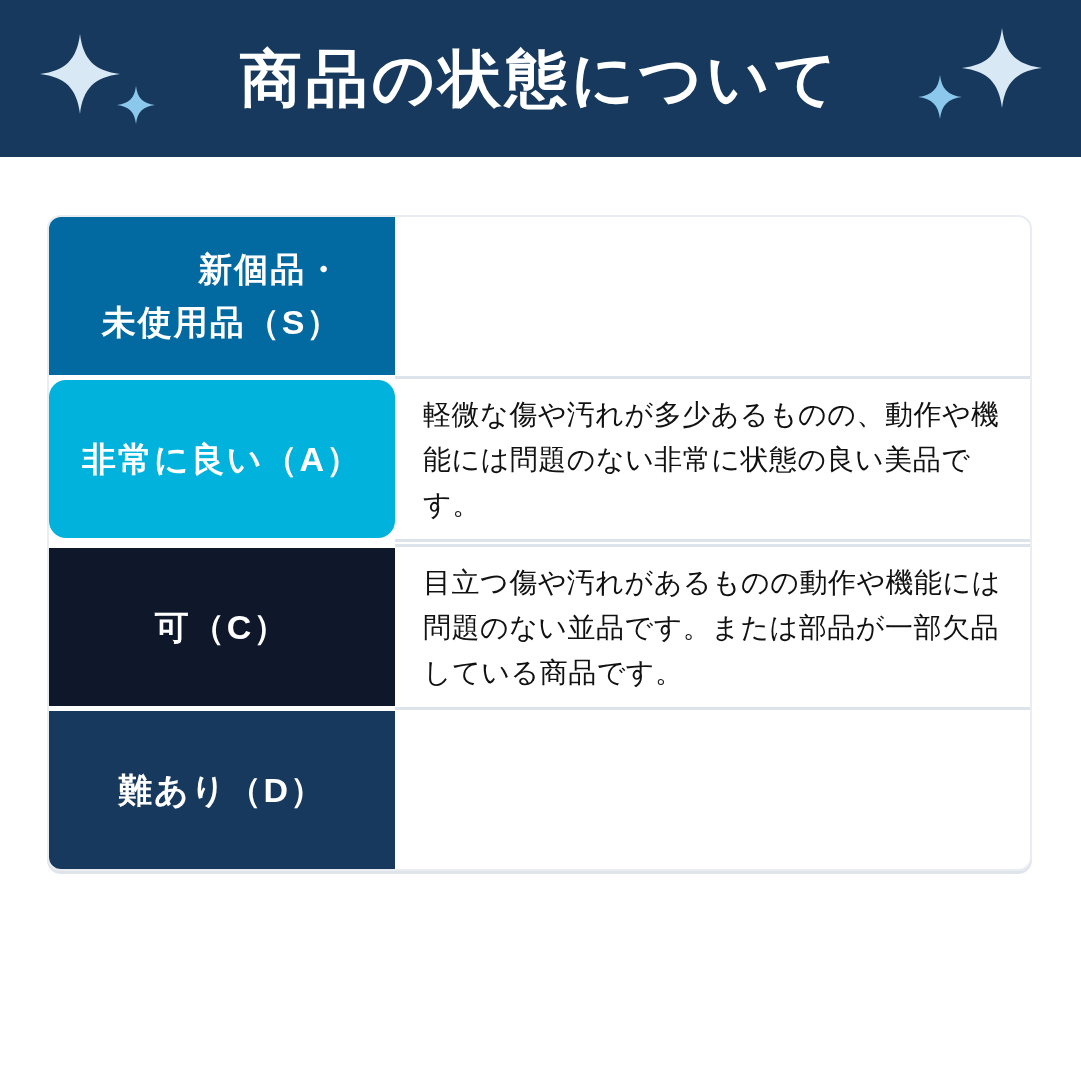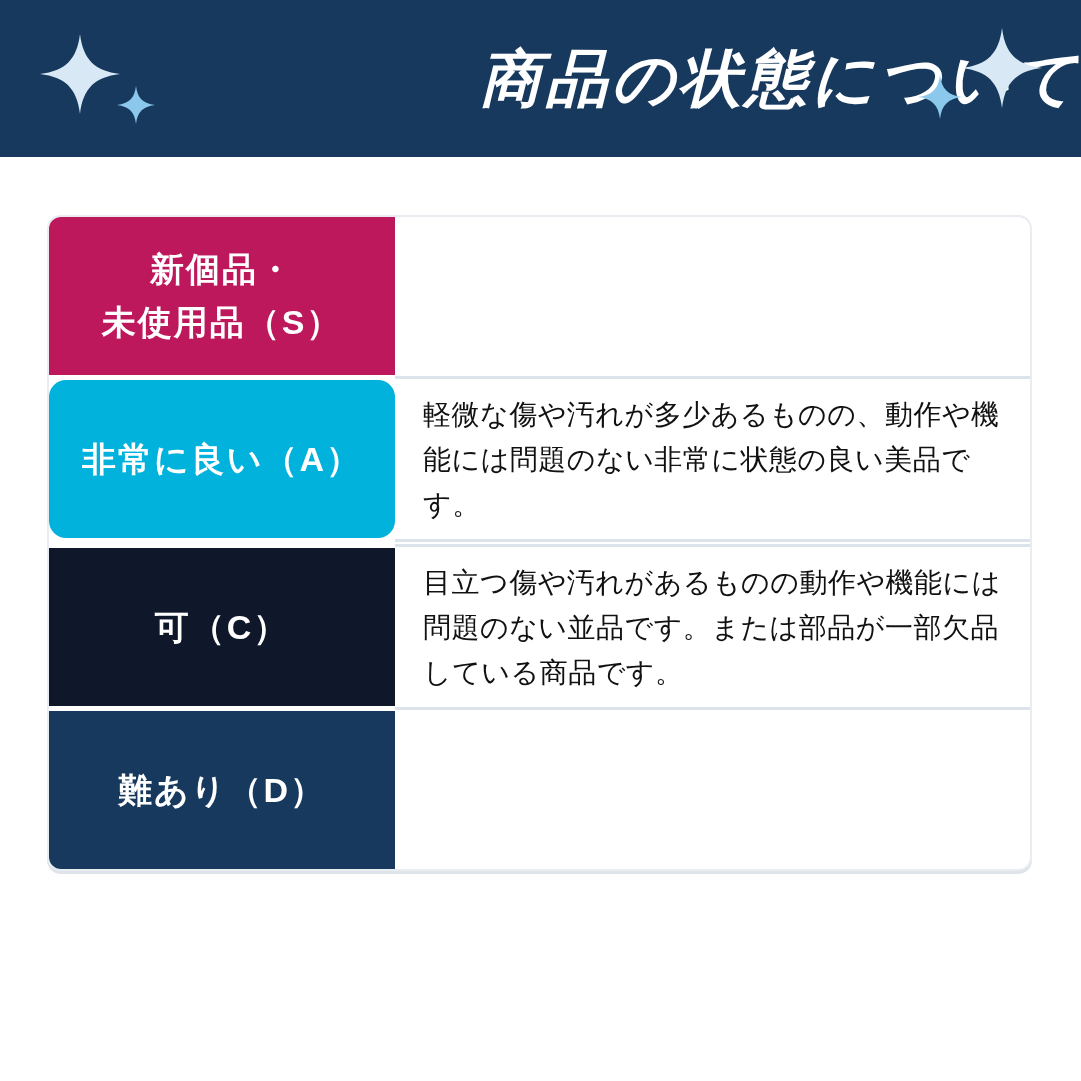--- a/index.html
+++ b/index.html
@@ -11,22 +11,21 @@
     font-family: "Liberation Sans", "DejaVu Sans", sans-serif;
     overflow: hidden;
   }
 
   
   .banner {
     position: relative;
     height: 157px;
     display: flex;
     align-items: center;
-    justify-content: flex-end;
-    font-style: italic;
+    justify-content: center;
   }
   .banner h1 {
     margin: 0;
     color: #ffffff;
     font-size: 62px;
     font-weight: bold;
     letter-spacing: 4px;
     line-height: 1;
   }
   .sparkle { position: absolute; }
@@ -100,21 +99,21 @@
       <path fill="currentColor" d="M50 0 C54 32 68 46 100 50 C68 54 54 68 50 100 C46 68 32 54 0 50 C32 46 46 32 50 0 Z"></path>
     </svg>
     <svg class="sparkle sp-r-lg" viewBox="0 0 100 100" style="color: rgb(216, 233, 245);">
       <path fill="currentColor" d="M50 0 C54 32 68 46 100 50 C68 54 54 68 50 100 C46 68 32 54 0 50 C32 46 46 32 50 0 Z"></path>
     </svg>
   </header>
 
   <div class="cond-table">
 
     <div class="cond-row">
-      <div class="grade-label" style="background-color: #be185d;">新個品・
+      <div class="grade-label" style="background-color: #0369a1; text-align: right;">新個品・
 未使用品（S）</div>
     </div>
 
     <div class="row-sep">
       <div class="sep-left"></div>
         <div class="sep-right"></div>
     </div>
 
     <div class="cond-row">
       <div class="grade-label" style="background-color: rgb(1, 178, 220); border-radius: 17px;">非常に良い（A）</div>

